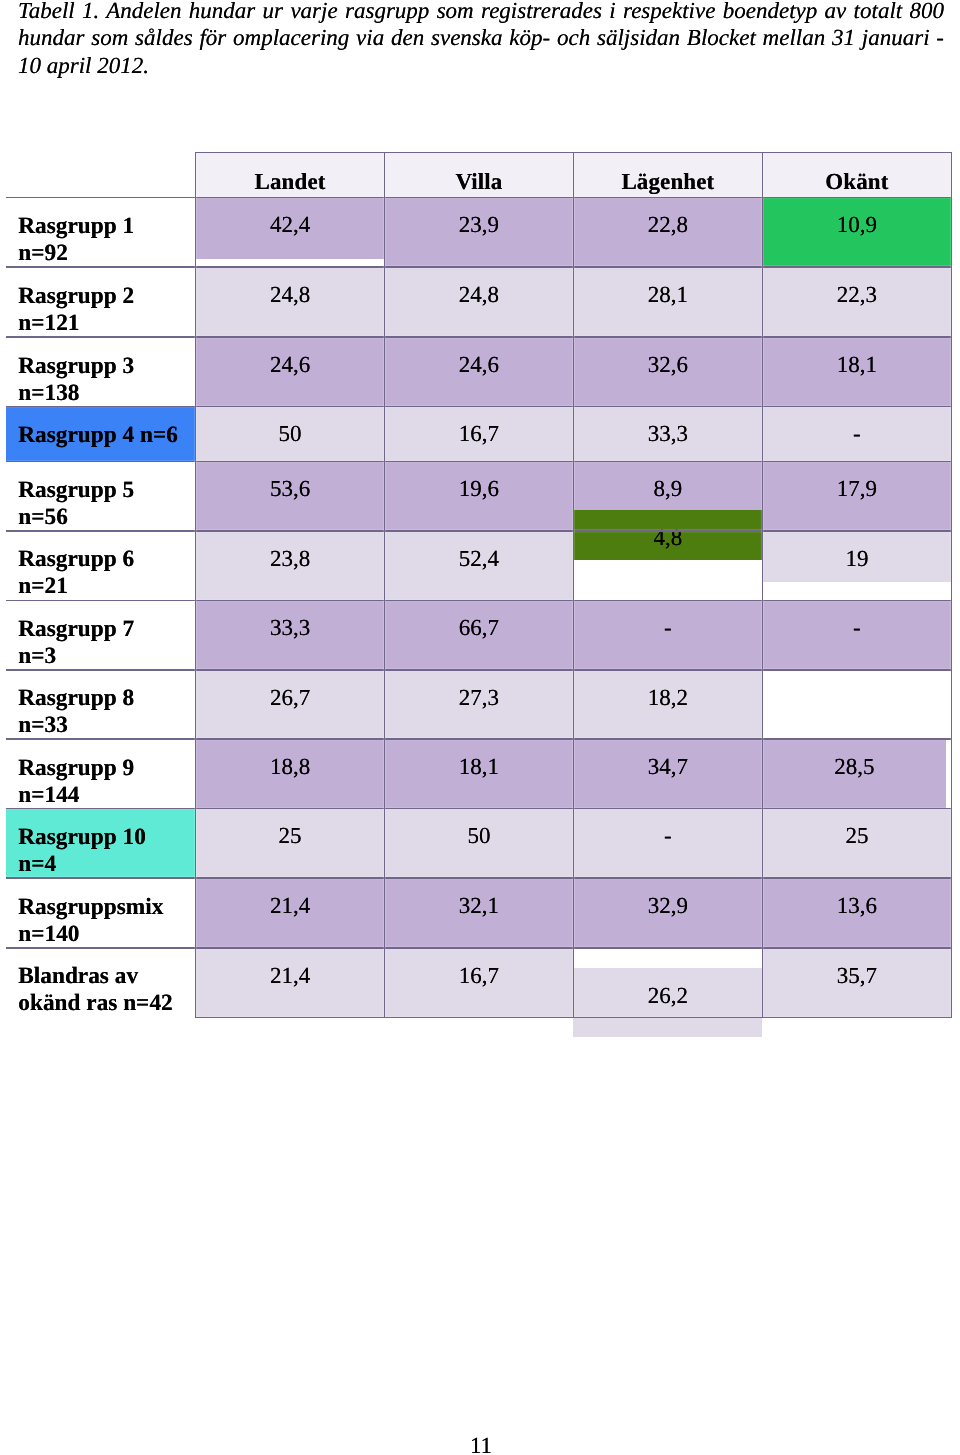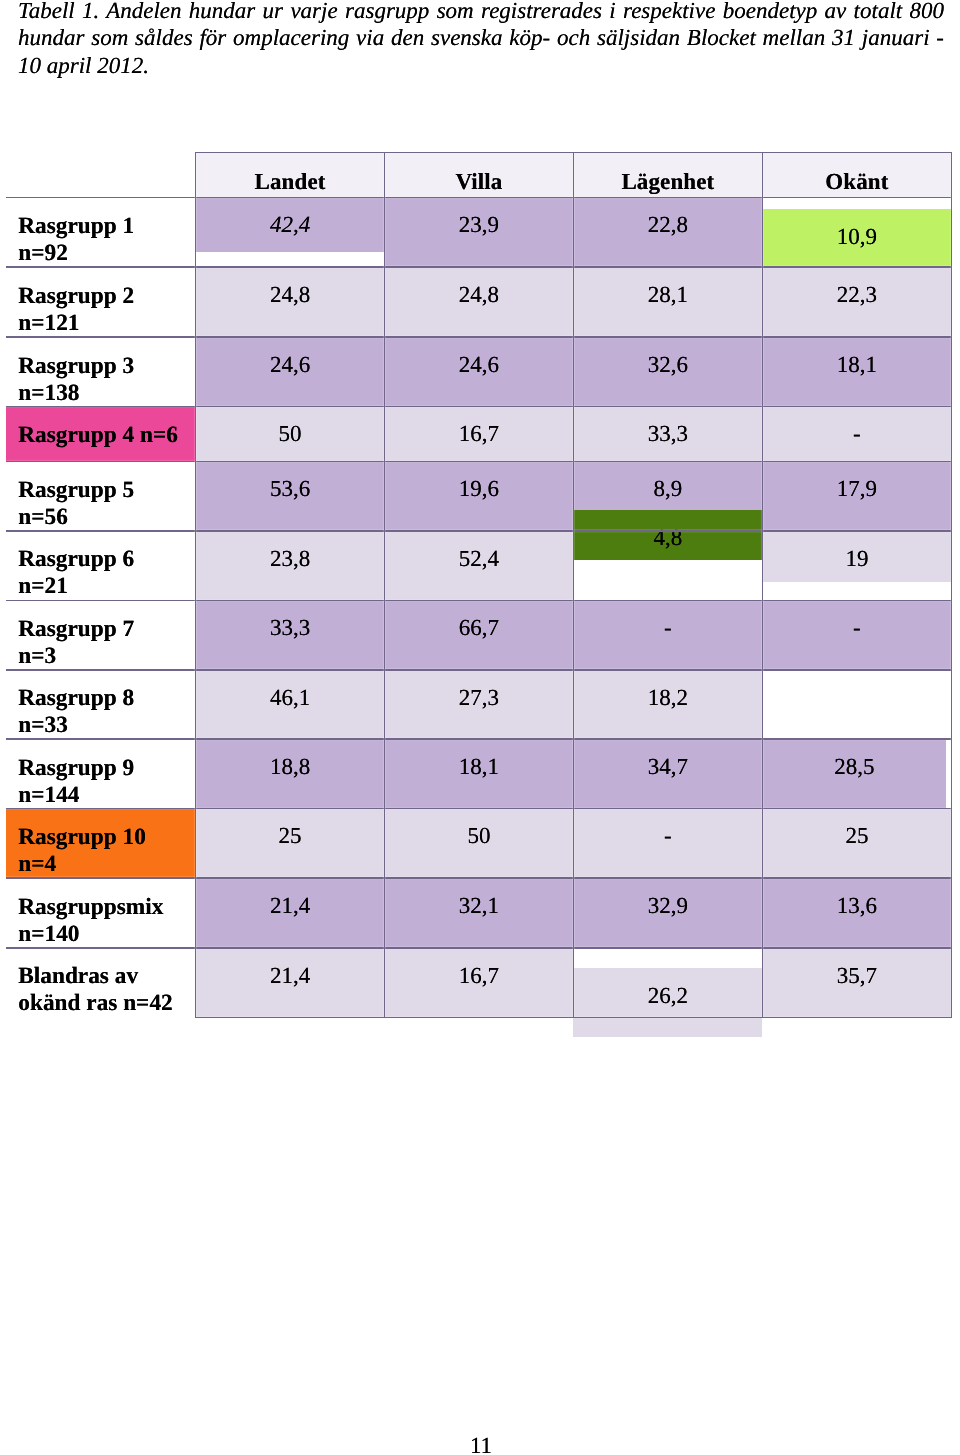--- a/index.html
+++ b/index.html
@@ -42,41 +42,41 @@
 
 <div id="table">
     <div class="cell headcell" style="left:195.6px;top:152.8px;width:188.9px;height:44.5px;background:#F2EFF6;"><span>Landet</span></div>
     <div class="cell headcell" style="left:384.5px;top:152.8px;width:188.89999999999998px;height:44.5px;background:#F2EFF6;"><span>Villa</span></div>
     <div class="cell headcell" style="left:573.4px;top:152.8px;width:189px;height:44.5px;background:#F2EFF6;"><span>Lägenhet</span></div>
     <div class="cell headcell" style="left:762.4px;top:152.8px;width:189.10000000000002px;height:44.5px;background:#F2EFF6;"><span>Okänt</span></div>
     <div class="cell label" style="left:6px;top:197.3px;width:189.6px;height:69.80000000000001px;background:#FFFFFF;">
       <span>Rasgrupp 1</span>
       <span>n=92</span>
     </div>
-    <div class="cell datacell" style="left:195.6px;top:197.3px;width:188.9px;height:55px;background:#C2AFD6;font-style:italic;"><span>42,4</span></div>
+    <div class="cell datacell" style="left:195.6px;top:197.3px;width:188.9px;height:62px;background:#C2AFD6;"><span>42,4</span></div>
     <div class="cell datacell" style="left:384.5px;top:197.3px;width:188.89999999999998px;height:69.80000000000001px;background:#C2AFD6;"><span>23,9</span></div>
     <div class="cell datacell" style="left:573.4px;top:197.3px;width:189px;height:69.80000000000001px;background:#C2AFD6;"><span>22,8</span></div>
-    <div class="cell datacell" style="left:762.4px;top:197.3px;width:189.10000000000002px;height:69.80000000000001px;background:#bef264;margin-top:12px;"><span>10,9</span></div>
+    <div class="cell datacell" style="left:762.4px;top:197.3px;width:189.10000000000002px;height:69.80000000000001px;background:#22c55e;"><span>10,9</span></div>
     <div class="cell label" style="left:6px;top:267.1px;width:189.6px;height:69.89999999999998px;background:#FFFFFF;">
       <span>Rasgrupp 2</span>
       <span>n=121</span>
     </div>
     <div class="cell datacell" style="left:195.6px;top:267.1px;width:188.9px;height:69.89999999999998px;background:#E0D9E8;"><span>24,8</span></div>
     <div class="cell datacell" style="left:384.5px;top:267.1px;width:188.89999999999998px;height:69.89999999999998px;background:#E0D9E8;"><span>24,8</span></div>
     <div class="cell datacell" style="left:573.4px;top:267.1px;width:189px;height:69.89999999999998px;background:#E0D9E8;"><span>28,1</span></div>
     <div class="cell datacell" style="left:762.4px;top:267.1px;width:189.10000000000002px;height:69.89999999999998px;background:#E0D9E8;"><span>22,3</span></div>
     <div class="cell label" style="left:6px;top:337px;width:189.6px;height:69.39999999999998px;background:#FFFFFF;">
       <span>Rasgrupp 3</span>
       <span>n=138</span>
     </div>
     <div class="cell datacell" style="left:195.6px;top:337px;width:188.9px;height:69.39999999999998px;background:#C2AFD6;"><span>24,6</span></div>
     <div class="cell datacell" style="left:384.5px;top:337px;width:188.89999999999998px;height:69.39999999999998px;background:#C2AFD6;"><span>24,6</span></div>
     <div class="cell datacell" style="left:573.4px;top:337px;width:189px;height:69.39999999999998px;background:#C2AFD6;"><span>32,6</span></div>
     <div class="cell datacell" style="left:762.4px;top:337px;width:189.10000000000002px;height:69.39999999999998px;background:#C2AFD6;"><span>18,1</span></div>
-    <div class="cell label" style="left:6px;top:406.4px;width:189.6px;height:54.900000000000034px;background:#ec4899;">
+    <div class="cell label" style="left:6px;top:406.4px;width:189.6px;height:54.900000000000034px;background:#3b82f6;">
       <span>Rasgrupp 4 n=6</span>
     </div>
     <div class="cell datacell" style="left:195.6px;top:406.4px;width:188.9px;height:54.900000000000034px;background:#E0D9E8;"><span>50</span></div>
     <div class="cell datacell" style="left:384.5px;top:406.4px;width:188.89999999999998px;height:54.900000000000034px;background:#E0D9E8;"><span>16,7</span></div>
     <div class="cell datacell" style="left:573.4px;top:406.4px;width:189px;height:54.900000000000034px;background:#E0D9E8;"><span>33,3</span></div>
     <div class="cell datacell" style="left:762.4px;top:406.4px;width:189.10000000000002px;height:54.900000000000034px;background:#E0D9E8;"><span>-</span></div>
     <div class="cell label" style="left:6px;top:461.3px;width:189.6px;height:69.59999999999997px;background:#FFFFFF;">
       <span>Rasgrupp 5</span>
       <span>n=56</span>
     </div>
@@ -97,32 +97,32 @@
       <span>n=3</span>
     </div>
     <div class="cell datacell" style="left:195.6px;top:600.4px;width:188.9px;height:69.5px;background:#C2AFD6;"><span>33,3</span></div>
     <div class="cell datacell" style="left:384.5px;top:600.4px;width:188.89999999999998px;height:69.5px;background:#C2AFD6;"><span>66,7</span></div>
     <div class="cell datacell" style="left:573.4px;top:600.4px;width:189px;height:69.5px;background:#C2AFD6;"><span>-</span></div>
     <div class="cell datacell" style="left:762.4px;top:600.4px;width:189.10000000000002px;height:69.5px;background:#C2AFD6;"><span>-</span></div>
     <div class="cell label" style="left:6px;top:669.9px;width:189.6px;height:69.20000000000005px;background:#FFFFFF;">
       <span>Rasgrupp 8</span>
       <span>n=33</span>
     </div>
-    <div class="cell datacell" style="left:195.6px;top:669.9px;width:188.9px;height:69.20000000000005px;background:#E0D9E8;"><span>46,1</span></div>
+    <div class="cell datacell" style="left:195.6px;top:669.9px;width:188.9px;height:69.20000000000005px;background:#E0D9E8;"><span>26,7</span></div>
     <div class="cell datacell" style="left:384.5px;top:669.9px;width:188.89999999999998px;height:69.20000000000005px;background:#E0D9E8;"><span>27,3</span></div>
     <div class="cell datacell" style="left:573.4px;top:669.9px;width:189px;height:69.20000000000005px;background:#E0D9E8;"><span>18,2</span></div>
     <div class="cell label" style="left:6px;top:739.1px;width:189.6px;height:69.5px;background:#FFFFFF;">
       <span>Rasgrupp 9</span>
       <span>n=144</span>
     </div>
     <div class="cell datacell" style="left:195.6px;top:739.1px;width:188.9px;height:69.5px;background:#C2AFD6;"><span>18,8</span></div>
     <div class="cell datacell" style="left:384.5px;top:739.1px;width:188.89999999999998px;height:69.5px;background:#C2AFD6;"><span>18,1</span></div>
     <div class="cell datacell" style="left:573.4px;top:739.1px;width:189px;height:69.5px;background:#C2AFD6;"><span>34,7</span></div>
     <div class="cell datacell" style="left:762.4px;top:739.1px;width:184px;height:69.5px;background:#C2AFD6;"><span>28,5</span></div>
-    <div class="cell label" style="left:6px;top:808.6px;width:189.6px;height:69.60000000000002px;background:#f97316;">
+    <div class="cell label" style="left:6px;top:808.6px;width:189.6px;height:69.60000000000002px;background:#5eead4;">
       <span>Rasgrupp 10</span>
       <span>n=4</span>
     </div>
     <div class="cell datacell" style="left:195.6px;top:808.6px;width:188.9px;height:69.60000000000002px;background:#E0D9E8;"><span>25</span></div>
     <div class="cell datacell" style="left:384.5px;top:808.6px;width:188.89999999999998px;height:69.60000000000002px;background:#E0D9E8;"><span>50</span></div>
     <div class="cell datacell" style="left:573.4px;top:808.6px;width:189px;height:69.60000000000002px;background:#E0D9E8;"><span>-</span></div>
     <div class="cell datacell" style="left:762.4px;top:808.6px;width:189.10000000000002px;height:69.60000000000002px;background:#E0D9E8;"><span>25</span></div>
     <div class="cell label" style="left:6px;top:878.2px;width:189.6px;height:69.69999999999993px;background:#FFFFFF;">
       <span>Rasgruppsmix</span>
       <span>n=140</span>

